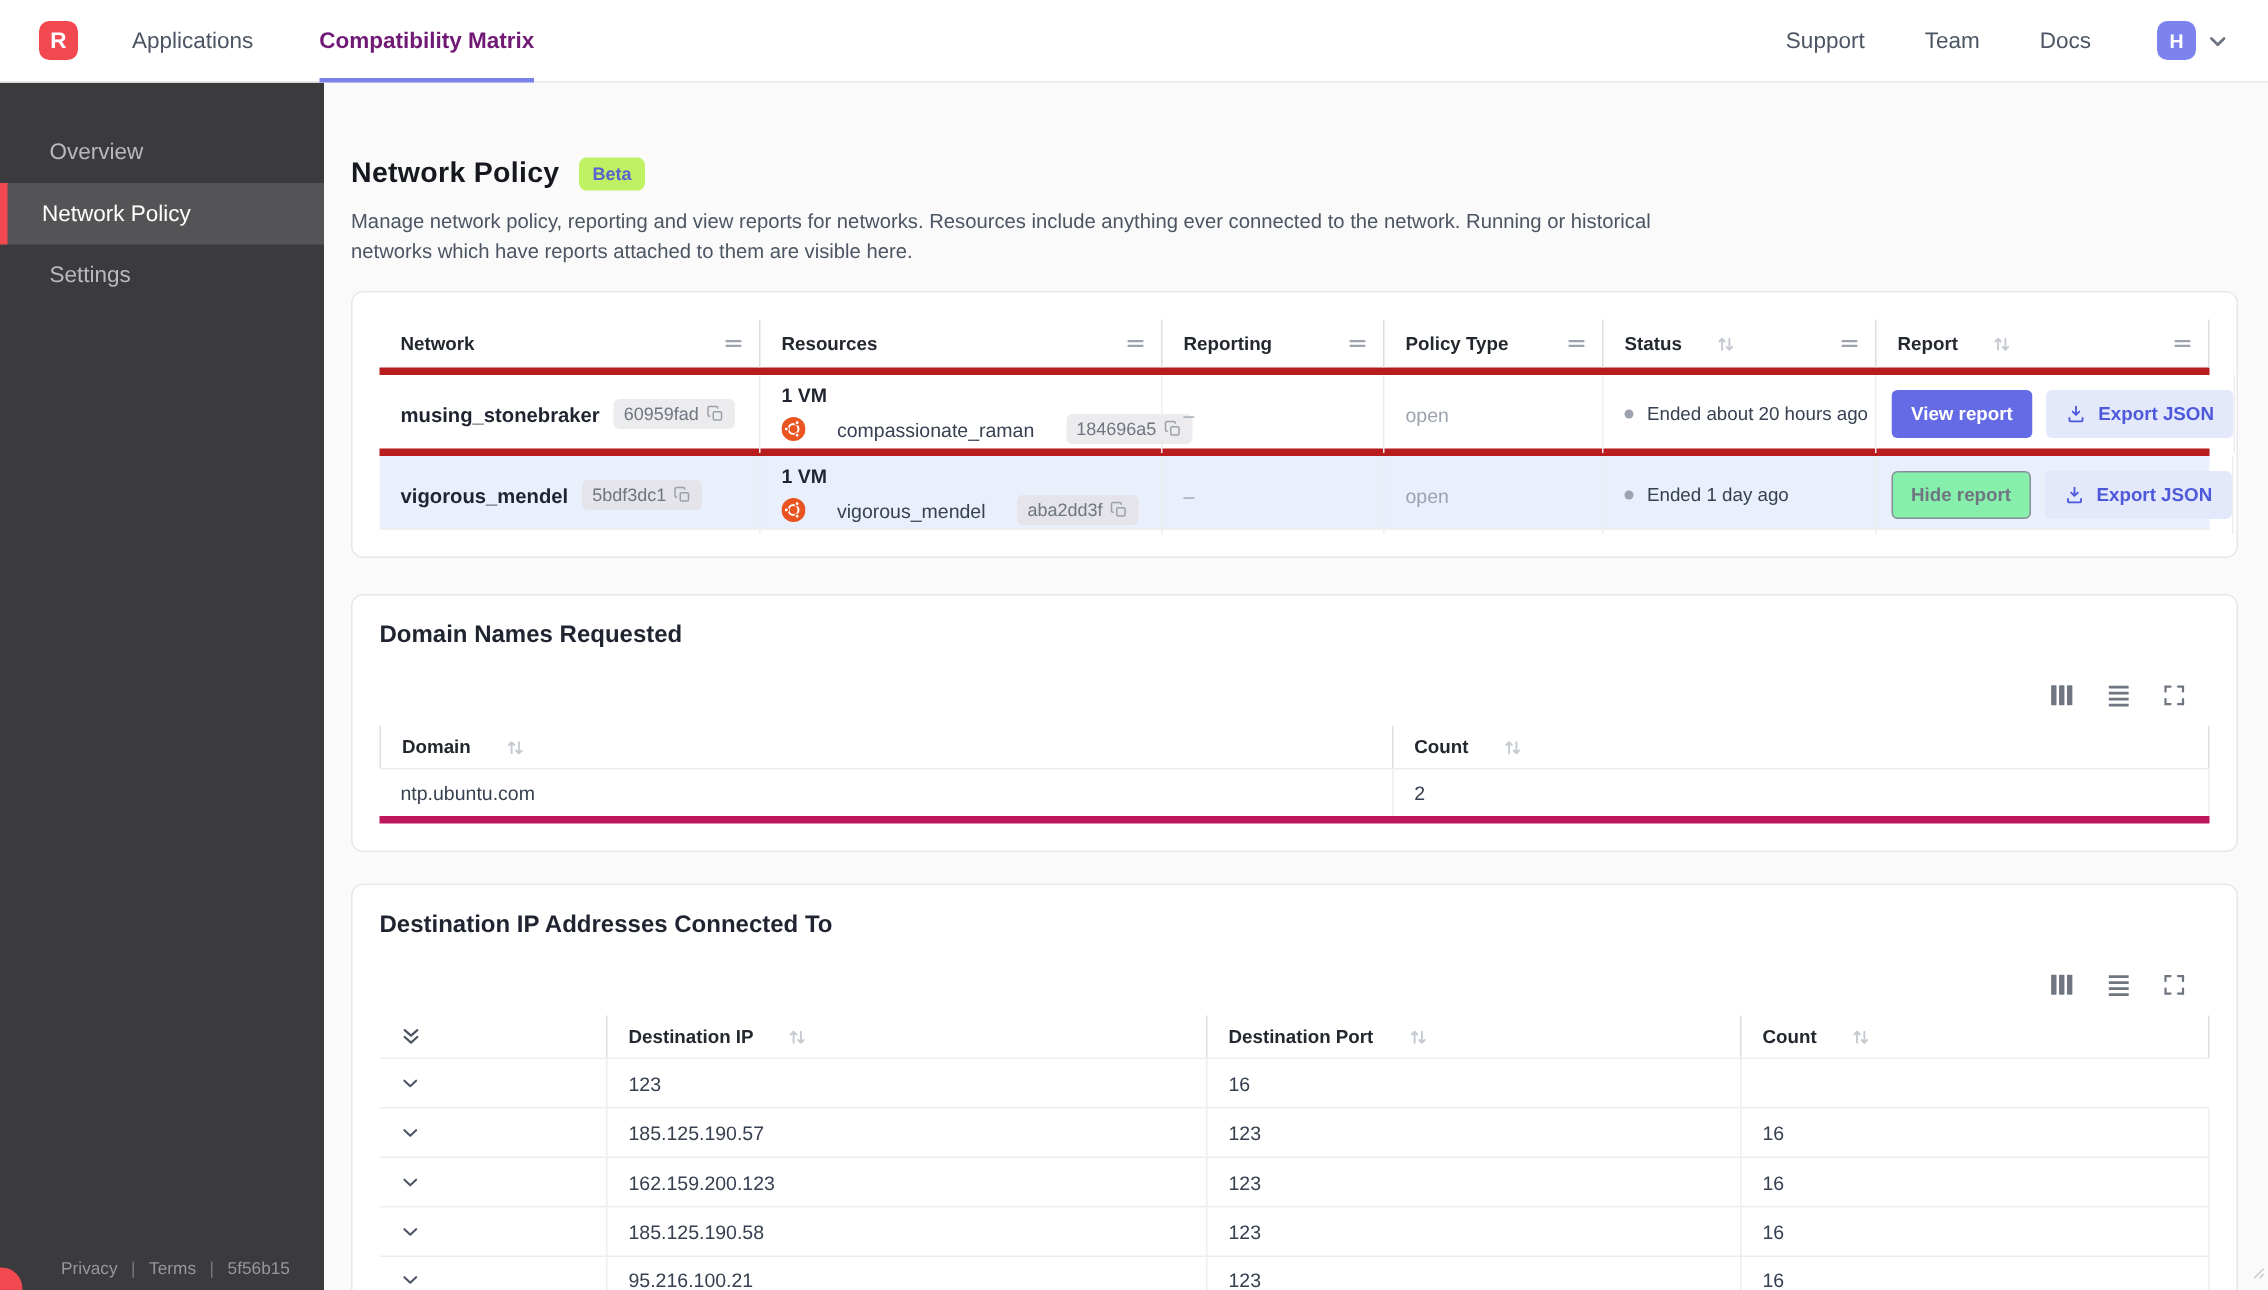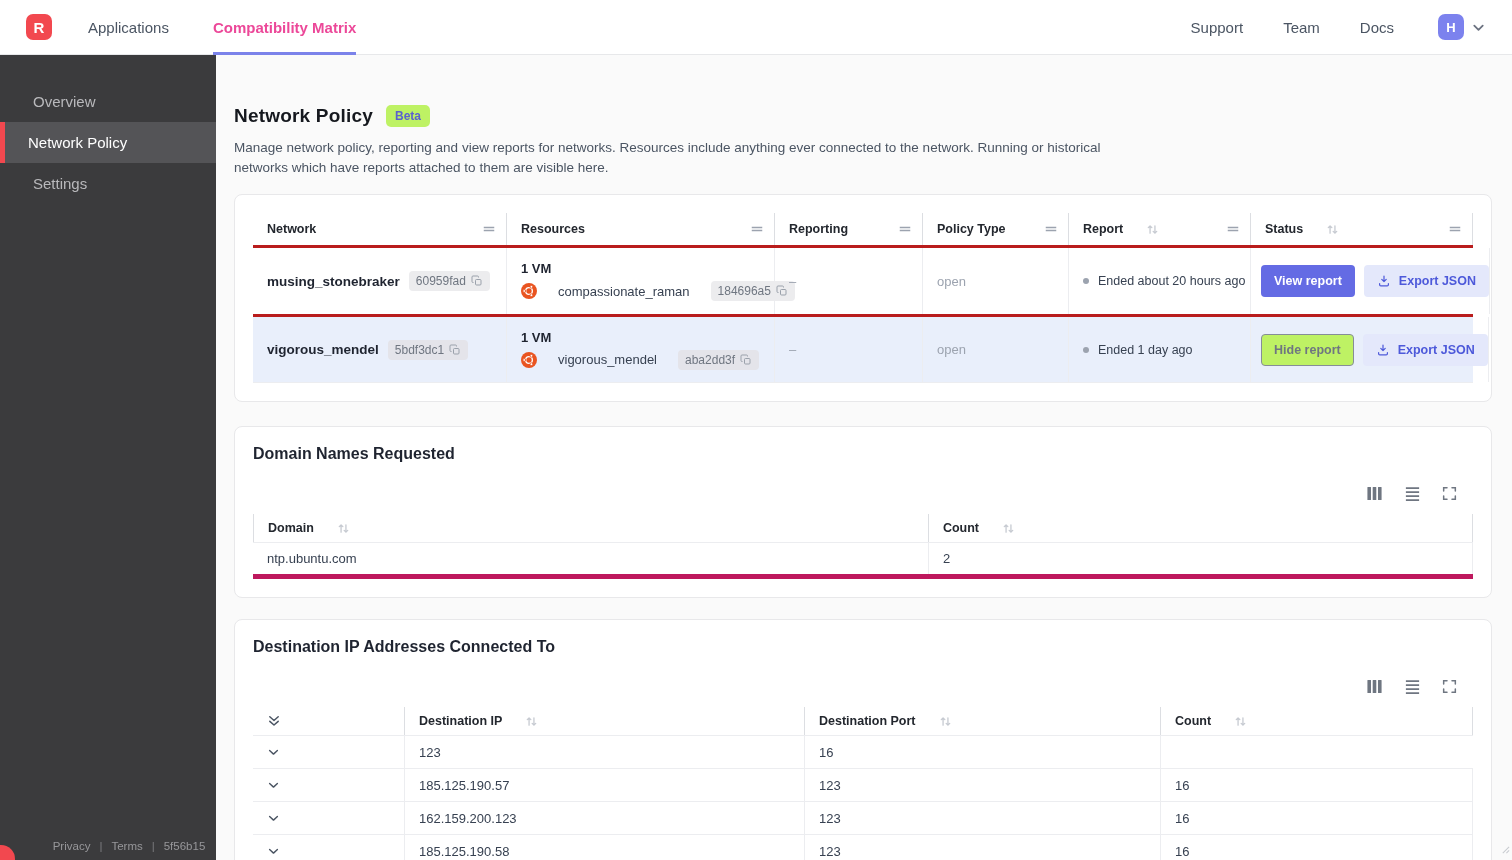--- a/index.html
+++ b/index.html
@@ -7,34 +7,34 @@
   body { font-family:"Liberation Sans", sans-serif; background:#fafafa; position:relative; }
 
   
   .topbar { position:absolute; top:0; left:0; width:1512px; height:55px; background:#fff;
             border-bottom:1px solid #e7e8ea; display:flex; align-items:center; padding:0 26px; z-index:5; }
   .logo { width:26px; height:26px; border-radius:7px; background:#f2484f; color:#fff; font-weight:700;
           font-size:15px; display:flex; align-items:center; justify-content:center; }
   .topnav { display:flex; height:55px; margin-left:36px; gap:44px; }
   .tab { display:flex; align-items:center; height:100%; border-bottom:3px solid transparent; padding-top:3px;
          font-size:15px; color:#4b5563; cursor:pointer; }
-  .tab.active { color:#ec4899; font-weight:700; border-bottom-color:#7b83ea;text-align:center; }
+  .tab.active { color:#701a75; font-weight:700; border-bottom-color:#7b83ea;text-align:center; }
   .top-right { margin-left:auto; display:flex; align-items:center; gap:40px; }
   .toplink { font-size:15px; color:#4b5563; cursor:pointer; }
   .avatar-group { display:flex; align-items:center; gap:7px; margin-left:4px; }
   .avatar { width:26px; height:26px; border-radius:7px; background:#7c82ee; color:#fff; font-size:13px;
             font-weight:600; display:flex; align-items:center; justify-content:center; }
 
   
   .sidebar { position:absolute; top:55px; left:0; width:216px; height:805px; background:#3b3b3d; z-index:4; }
   .side-items { padding-top:26px; }
   .side-item { height:41px; display:flex; align-items:center; padding-left:28px; font-size:15px;
                color:#b9b9bc; cursor:pointer; border-left:5px solid transparent; }
   .side-item.active { background:#545457; color:#fff; border-left-color:#f2484f; padding-left:23px; }
-  .side-footer { position:absolute; bottom:8px; left:12px; width:234px; display:flex; justify-content:center;
+  .side-footer { position:absolute; bottom:8px; left:0; width:234px; display:flex; justify-content:center;
                  gap:9px; font-size:11.5px; color:#97979a; align-items:center; }
   .side-footer .sep { color:#7b7b7e; }
   .chat-fab { position:absolute; left:-13px; bottom:-13px; width:28px; height:28px; border-radius:50%;
               background:#f2484f; z-index:10; }
 
   
   .main { position:absolute; top:55px; left:216px; width:1296px; height:805px; padding:50px 20px 0 18px; }
   .title-row { display:flex; align-items:center; gap:13px; }
   .page-title { font-size:19px; font-weight:700; color:#15181e; letter-spacing:.2px; }
   .beta-badge { background:#bef264; color:#5b61cf; font-size:12px; font-weight:600; padding:4px 9px;
@@ -50,38 +50,38 @@
   .hcell { display:flex; align-items:center; font-size:12.5px; font-weight:700; color:#23272e;
            border-right:1px solid #dcdee2; padding-left:14px; position:relative;gap:16px; }
   .bcell { display:flex; align-items:center; font-size:13px; color:#374151;
            border-right:1px solid #ecedf0; padding-left:14px; }
   .drag-ic { margin-left:auto; margin-right:10px; display:flex; }
   .sort-ic { margin-left:7px; display:flex; }
 
   
   .tgrid1 { display:grid; grid-template-columns:254px 268px 148px 146px 182px 1fr; }
   .thead1 { height:32px; }
-  .trow1 { height:69px; border-top:3px solid #b91c1c; }
+  .trow1 { height:54px; border-top:5px solid #b91c1c; }
   .trow1:last-child { border-bottom:1px solid #ecedf0; }
   .trow1.hl { background:#e9effb; }
   .net-name { font-size:13.5px; font-weight:700; color:#1f2430; margin-right:9px; white-space:nowrap; }
   .pill { display:inline-flex; align-items:center; gap:5px; background:#ececee; border-radius:4px;
           padding:3px 7px; font-size:12px; color:#6f7681; cursor:pointer; }
   .trow1.hl .pill { background:#e4e4ea; }
   .res-col { display:flex; flex-direction:column; justify-content:center; gap:5px; padding:6px 0; }
   .vm-count { font-size:13px; font-weight:700; color:#1f2430; }
   .res-line { display:flex; align-items:center; gap:21px; }
   .res-name { font-size:13px; color:#374151; }
   .muted { color:#9ca3af; }
   .status-dot { width:6px; height:6px; border-radius:50%; background:#9ca3af; margin-right:9px; flex:none; }
   .status-text { font-size:12.5px; color:#374151; }
   .btn { font-size:12.5px; font-weight:600; border-radius:4px; padding:8px 12px; cursor:pointer;
          display:inline-flex; align-items:center; gap:8px; border:1px solid transparent; white-space:nowrap; }
   .btn-primary { background:#646be4; color:#fff; }
-  .btn-outline { background:#bef264; color:#6f7681; border-color:#868d98; }
+  .btn-outline { background:#86efac; color:#6f7681; border-color:#868d98; }
   .btn-soft { background:#e4e8fb; color:#4d59da; }
 
   
   .card-title { font-size:16px; font-weight:700; color:#1f2430; }
   .tbl-toolbar { display:flex; justify-content:flex-end; align-items:center; gap:21px; margin-top:22px;
                  margin-right:16px; }
   .tool-ic { display:flex; cursor:pointer; }
 
   .tgrid2 { display:grid; grid-template-columns:55.4% 1fr; }
   .thead2 { height:28px; margin-top:12px; }
@@ -173,34 +173,34 @@
       </div>
       <div class="hcell">
         <span>Policy Type</span>
         <span class="drag-ic">
             <svg width="14" height="14" viewBox="0 0 16 16" fill="none" stroke="#9ca3af" stroke-width="1.7">
               <path d="M2 6.2h12M2 9.8h12"></path>
             </svg>
           </span>
       </div>
       <div class="hcell">
+        <span>Status</span>
+        <span class="sort-ic">
+            <svg width="13" height="13" viewBox="0 0 16 16" fill="none" stroke="#c6cad1" stroke-width="1.6" stroke-linecap="round" stroke-linejoin="round">
+              <path d="M5 12.5V3.5M5 3.5L2.8 5.7M5 3.5l2.2 2.2M11 3.5v9m0 0l-2.2-2.2M11 12.5l2.2-2.2"></path>
+            </svg>
+          </span>
+        <span class="drag-ic">
+            <svg width="14" height="14" viewBox="0 0 16 16" fill="none" stroke="#9ca3af" stroke-width="1.7">
+              <path d="M2 6.2h12M2 9.8h12"></path>
+            </svg>
+          </span>
+      </div>
+      <div class="hcell">
         <span>Report</span>
-        <span class="sort-ic">
-            <svg width="13" height="13" viewBox="0 0 16 16" fill="none" stroke="#c6cad1" stroke-width="1.6" stroke-linecap="round" stroke-linejoin="round">
-              <path d="M5 12.5V3.5M5 3.5L2.8 5.7M5 3.5l2.2 2.2M11 3.5v9m0 0l-2.2-2.2M11 12.5l2.2-2.2"></path>
-            </svg>
-          </span>
-        <span class="drag-ic">
-            <svg width="14" height="14" viewBox="0 0 16 16" fill="none" stroke="#9ca3af" stroke-width="1.7">
-              <path d="M2 6.2h12M2 9.8h12"></path>
-            </svg>
-          </span>
-      </div>
-      <div class="hcell">
-        <span>Status</span>
         <span class="sort-ic">
             <svg width="13" height="13" viewBox="0 0 16 16" fill="none" stroke="#c6cad1" stroke-width="1.6" stroke-linecap="round" stroke-linejoin="round">
               <path d="M5 12.5V3.5M5 3.5L2.8 5.7M5 3.5l2.2 2.2M11 3.5v9m0 0l-2.2-2.2M11 12.5l2.2-2.2"></path>
             </svg>
           </span>
         <span class="drag-ic">
             <svg width="14" height="14" viewBox="0 0 16 16" fill="none" stroke="#9ca3af" stroke-width="1.7">
               <path d="M2 6.2h12M2 9.8h12"></path>
             </svg>
           </span>

